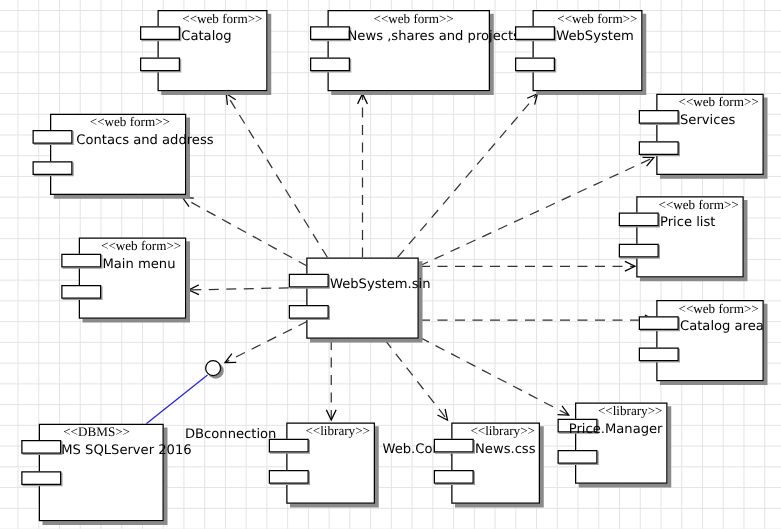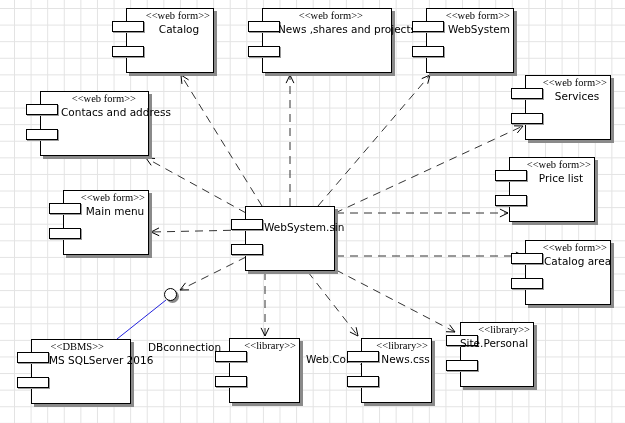--- a/index.html
+++ b/index.html
@@ -24,21 +24,21 @@
     box-sizing: border-box;
   }
   .comp .port.p1 { top: 12px; }
   .comp .port.p2 { top: 37px; }
   .comp .stereo {
     position: absolute; right: 3px; top: 1px; font-size: 10.5px; color: #000;
     white-space: nowrap; letter-spacing: 0; font-family: Liberation Serif, serif;
   }
   .comp .cname {
     position: absolute; right: 0; left: 18px; top: 14px; font-size: 10.5px;
-    color: #000; text-align: center; white-space: nowrap;
+    color: #000; text-align: left; white-space: nowrap;
   }
   .label {
     position: absolute; font-size: 10.5px; color: #000; z-index: 2; white-space: nowrap; margin-top: 19px;
   }
   .iface {
     position: absolute; width: 13px; height: 13px; border-radius: 50%;
     border: 1px solid #000; background: #fff; box-shadow: 2px 2px 0 #8a8a8a;
     z-index: 3; box-sizing: border-box;
   }
 </style>
@@ -128,21 +128,21 @@
   <span class="stereo">&lt;&lt;web form&gt;&gt;</span>
   <span class="cname">Catalog area</span>
 </div>
 
 <div class="comp" id="c-websystem" style="left:245px;top:206px;width:90px;height:65px;">
   <div class="port p1"></div>
   <div class="port p2"></div>
   <span class="cname">WebSystem.sin</span>
 </div>
 
-<div class="comp" id="c-sqlserver" style="left:31px;top:339px;width:100px;height:65px;">
+<div class="comp" id="c-sqlserver" style="left:31px;top:339px;width:100px;height:78px;">
   <div class="port p1"></div>
   <div class="port p2"></div>
   <span class="stereo" style="right:26px;">&lt;&lt;DBMS&gt;&gt;</span>
   <span class="cname" style="left:17px;text-align:center;">MS SQLServer 2016</span>
 </div>
 
 <div class="comp" id="c-webconfig" style="left:229px;top:338px;width:71px;height:65px;">
   <div class="port p1"></div>
   <div class="port p2"></div>
   <span class="stereo">&lt;&lt;library&gt;&gt;</span>
@@ -153,17 +153,17 @@
   <div class="port p1"></div>
   <div class="port p2"></div>
   <span class="stereo">&lt;&lt;library&gt;&gt;</span>
   <span class="cname">News.css</span>
 </div>
 
 <div class="comp" id="c-sitemanager" style="left:460px;top:322px;width:74px;height:65px;">
   <div class="port p1"></div>
   <div class="port p2"></div>
   <span class="stereo">&lt;&lt;library&gt;&gt;</span>
-  <span class="cname" style="left:-6px;">Site.Personal</span>
+  <span class="cname" style="left:-6px;">Price.Manager</span>
 </div>
 
 <div class="iface" style="left:164px;top:288px;"></div>
 <span class="label" style="left:148px;top:322px;">DBconnection</span>
 
 </body></html>

